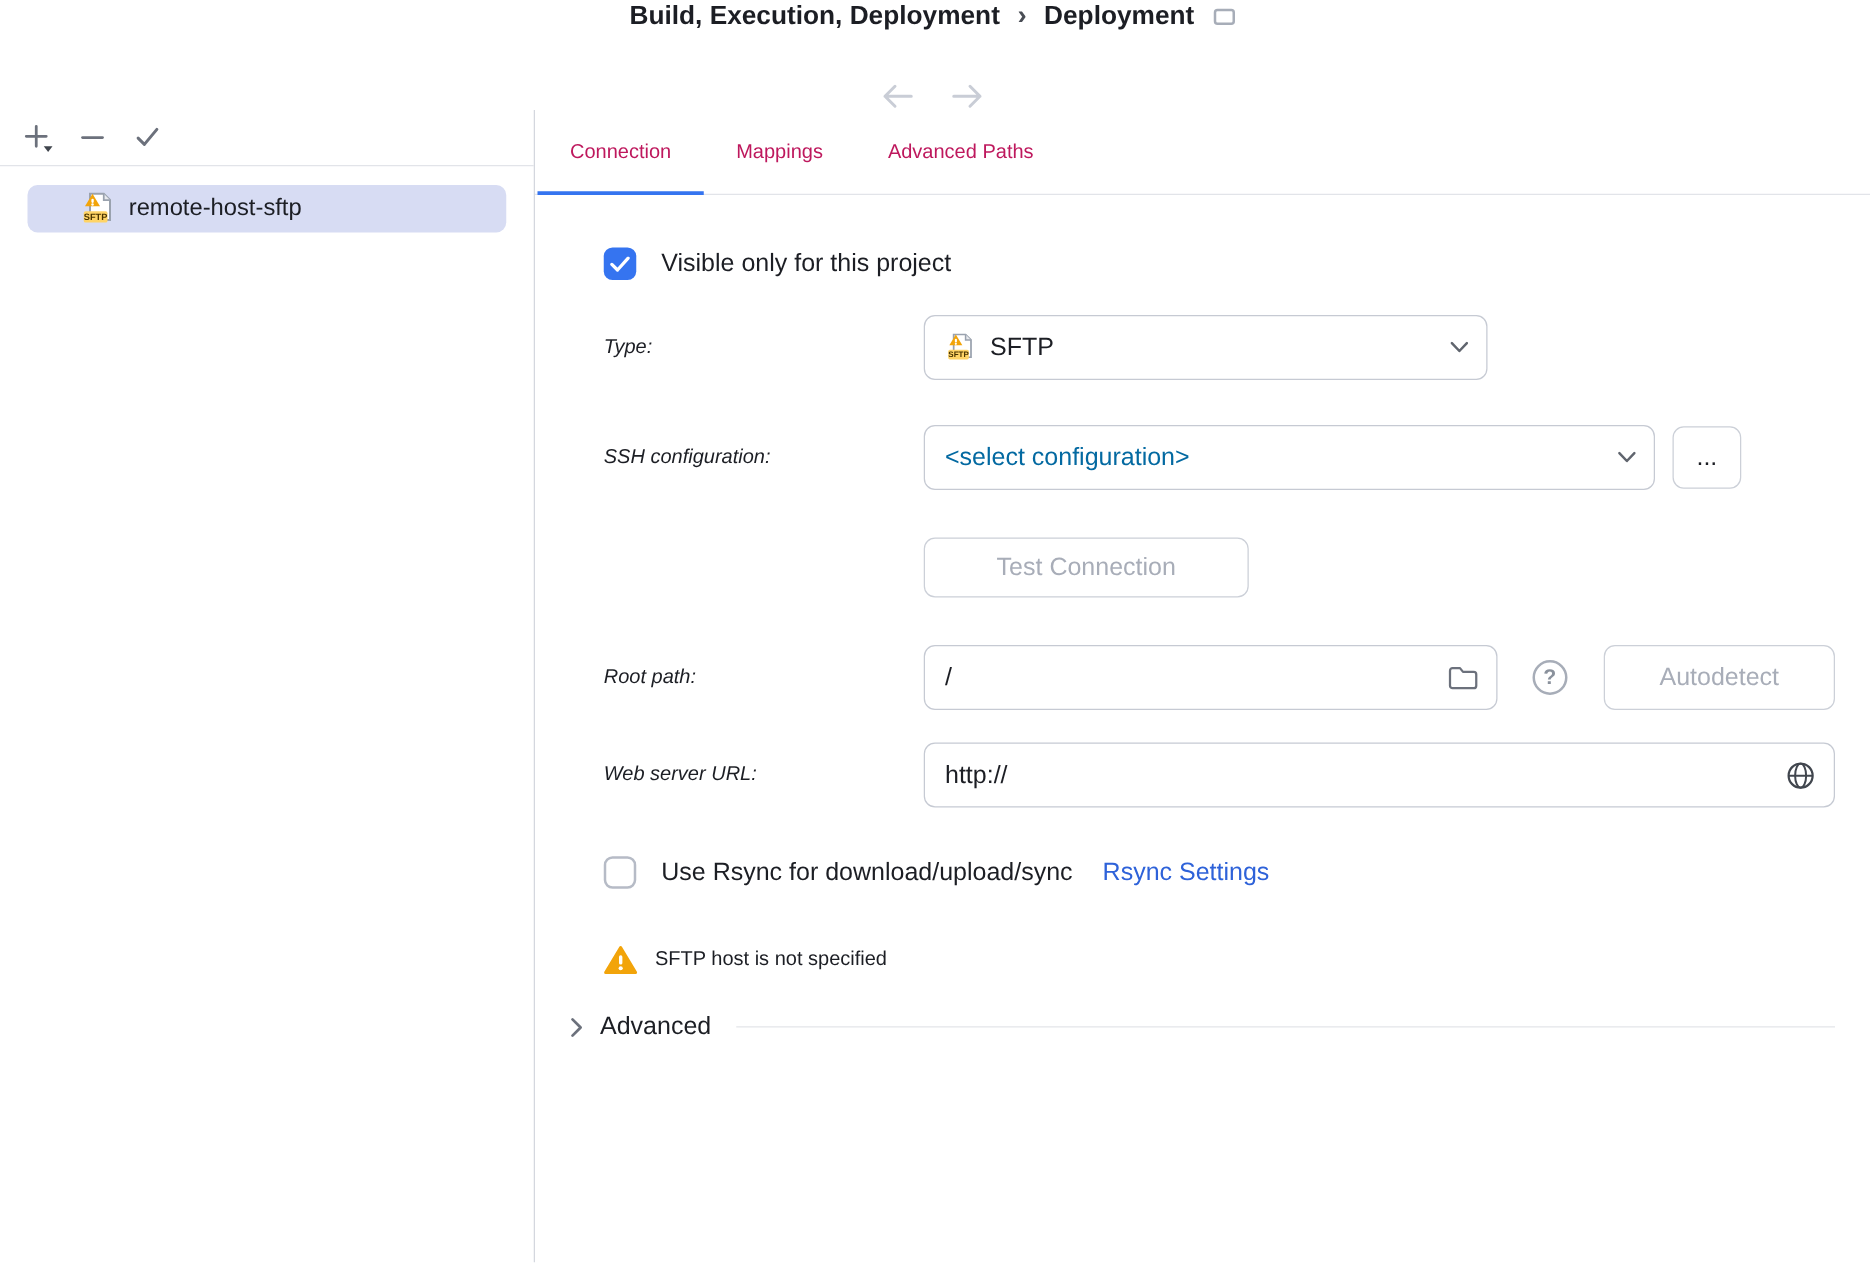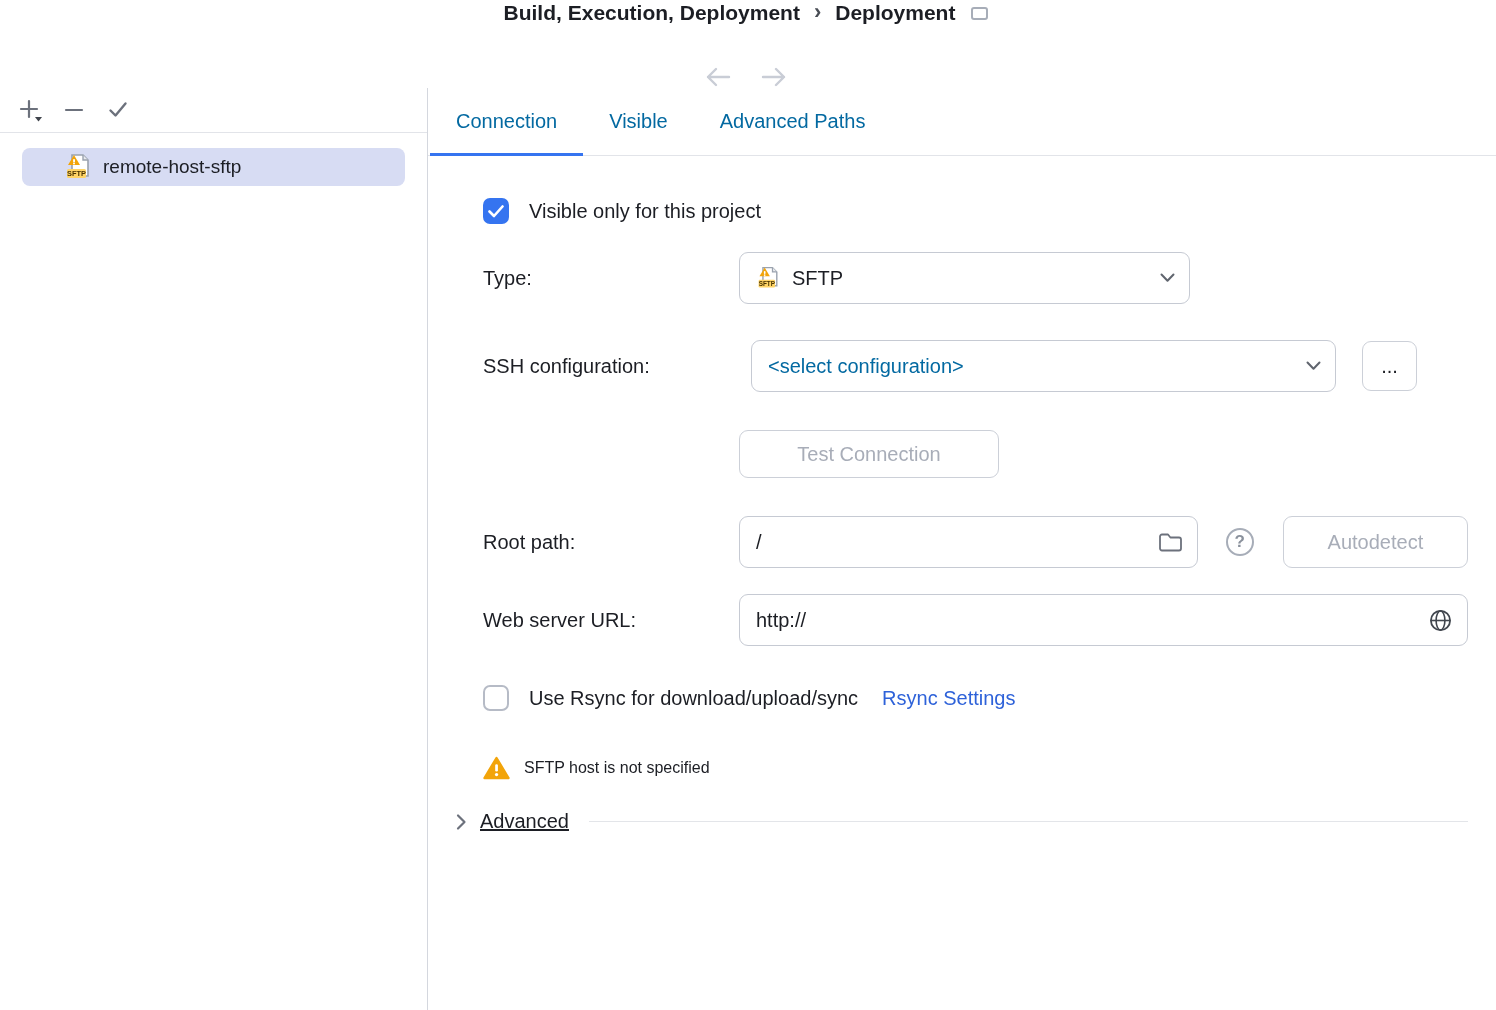--- a/index.html
+++ b/index.html
@@ -76,48 +76,48 @@
     height: 68px;
     border-bottom: 1px solid #e2e4e9;
     display: flex;
     align-items: stretch;
     padding-left: 2px;
   }
   .tab {
     padding: 0 26px;
     display: flex;
     align-items: center;
-    font-size: 20px;
+    font-size: 16px;
     position: relative;
     cursor: pointer;
-    color: #0369a1;
+    color: #be185d;
   }
   .tab.active::after {
     content: "";
     position: absolute;
     left: 0; right: 0; bottom: -1px;
     height: 3px;
     background: #3574f0;
   }
 
   
   .form { padding: 0 28px; flex: 1; }
   .form-row { display: flex; align-items: center; margin-left: 27px; }
-  .form-label { width: 256px; flex: 0 0 256px; font-size: 20px; }
+  .form-label { width: 256px; flex: 0 0 256px; font-size: 16px; font-style: italic; }
 
   .row-visible   { margin-top: 42px; }
   .row-type      { margin-top: 28px; }
-  .row-ssh       { margin-top: 36px; gap: 12px; }
+  .row-ssh       { margin-top: 36px; }
   .row-test      { margin-top: 38px; }
   .row-root      { margin-top: 38px; }
   .row-web       { margin-top: 26px; }
   .row-rsync     { margin-top: 39px; }
   .row-sudo      { margin-top: 62px; }
   .row-warning   { margin-top: 45px; }
-  .row-advanced  { margin-top: 30px; text-decoration: underline; }
+  .row-advanced  { margin-top: 30px; }
 
   .checkbox {
     width: 26px; height: 26px;
     border-radius: 7px;
     flex: 0 0 26px;
     display: flex; align-items: center; justify-content: center;
     cursor: pointer;
   }
   .checkbox.checked { background: #3574f0; }
   .checkbox.unchecked { background: #ffffff; border: 2px solid #b6bbc6; }
@@ -259,21 +259,21 @@
     </div>
   </aside>
 
   <main class="content">
 
     <div class="tabs">
       <div class="tab active">
         <span>Connection</span>
       </div>
       <div class="tab">
-        <span>Visible</span>
+        <span>Mappings</span>
       </div>
       <div class="tab">
         <span>Advanced Paths</span>
       </div>
     </div>
 
     <div class="form">
 
       <div class="form-row row-visible">
         <span class="checkbox checked">

